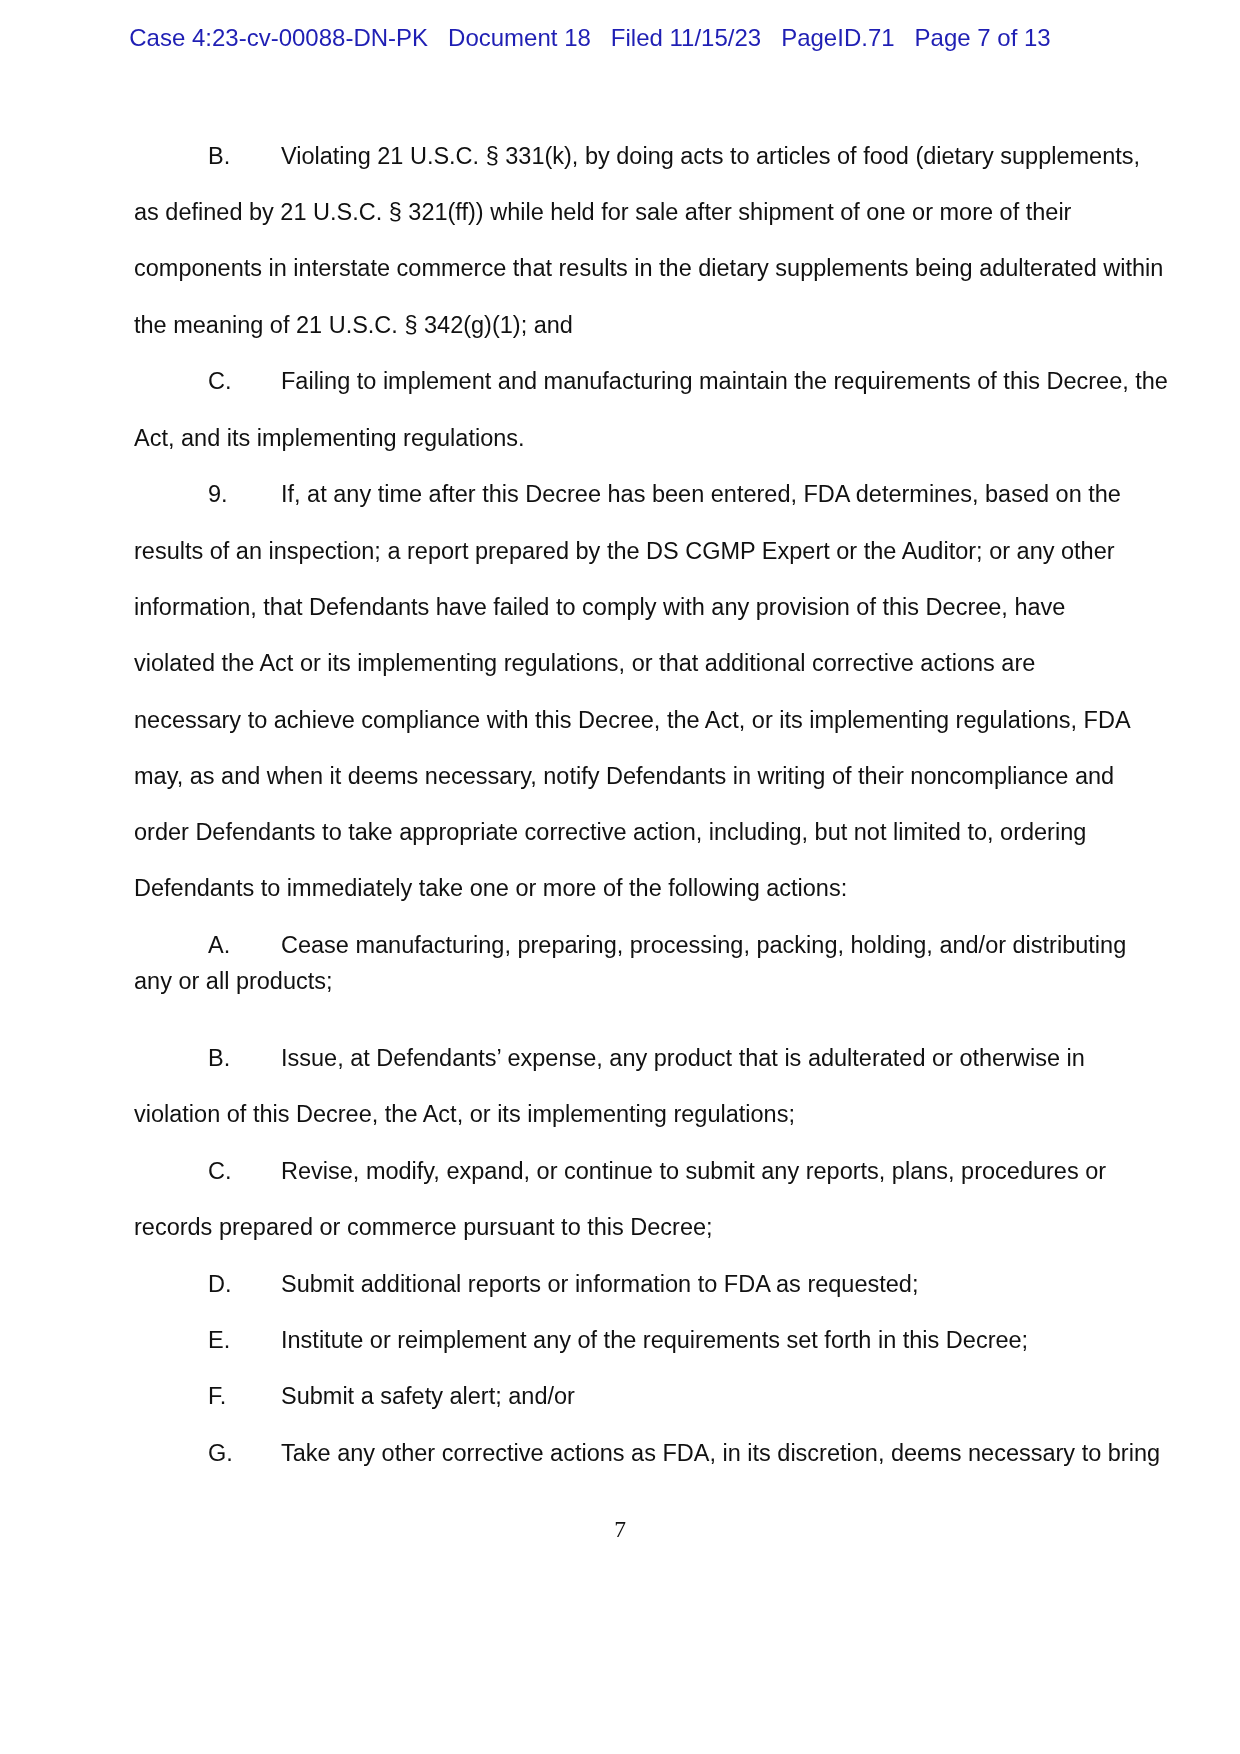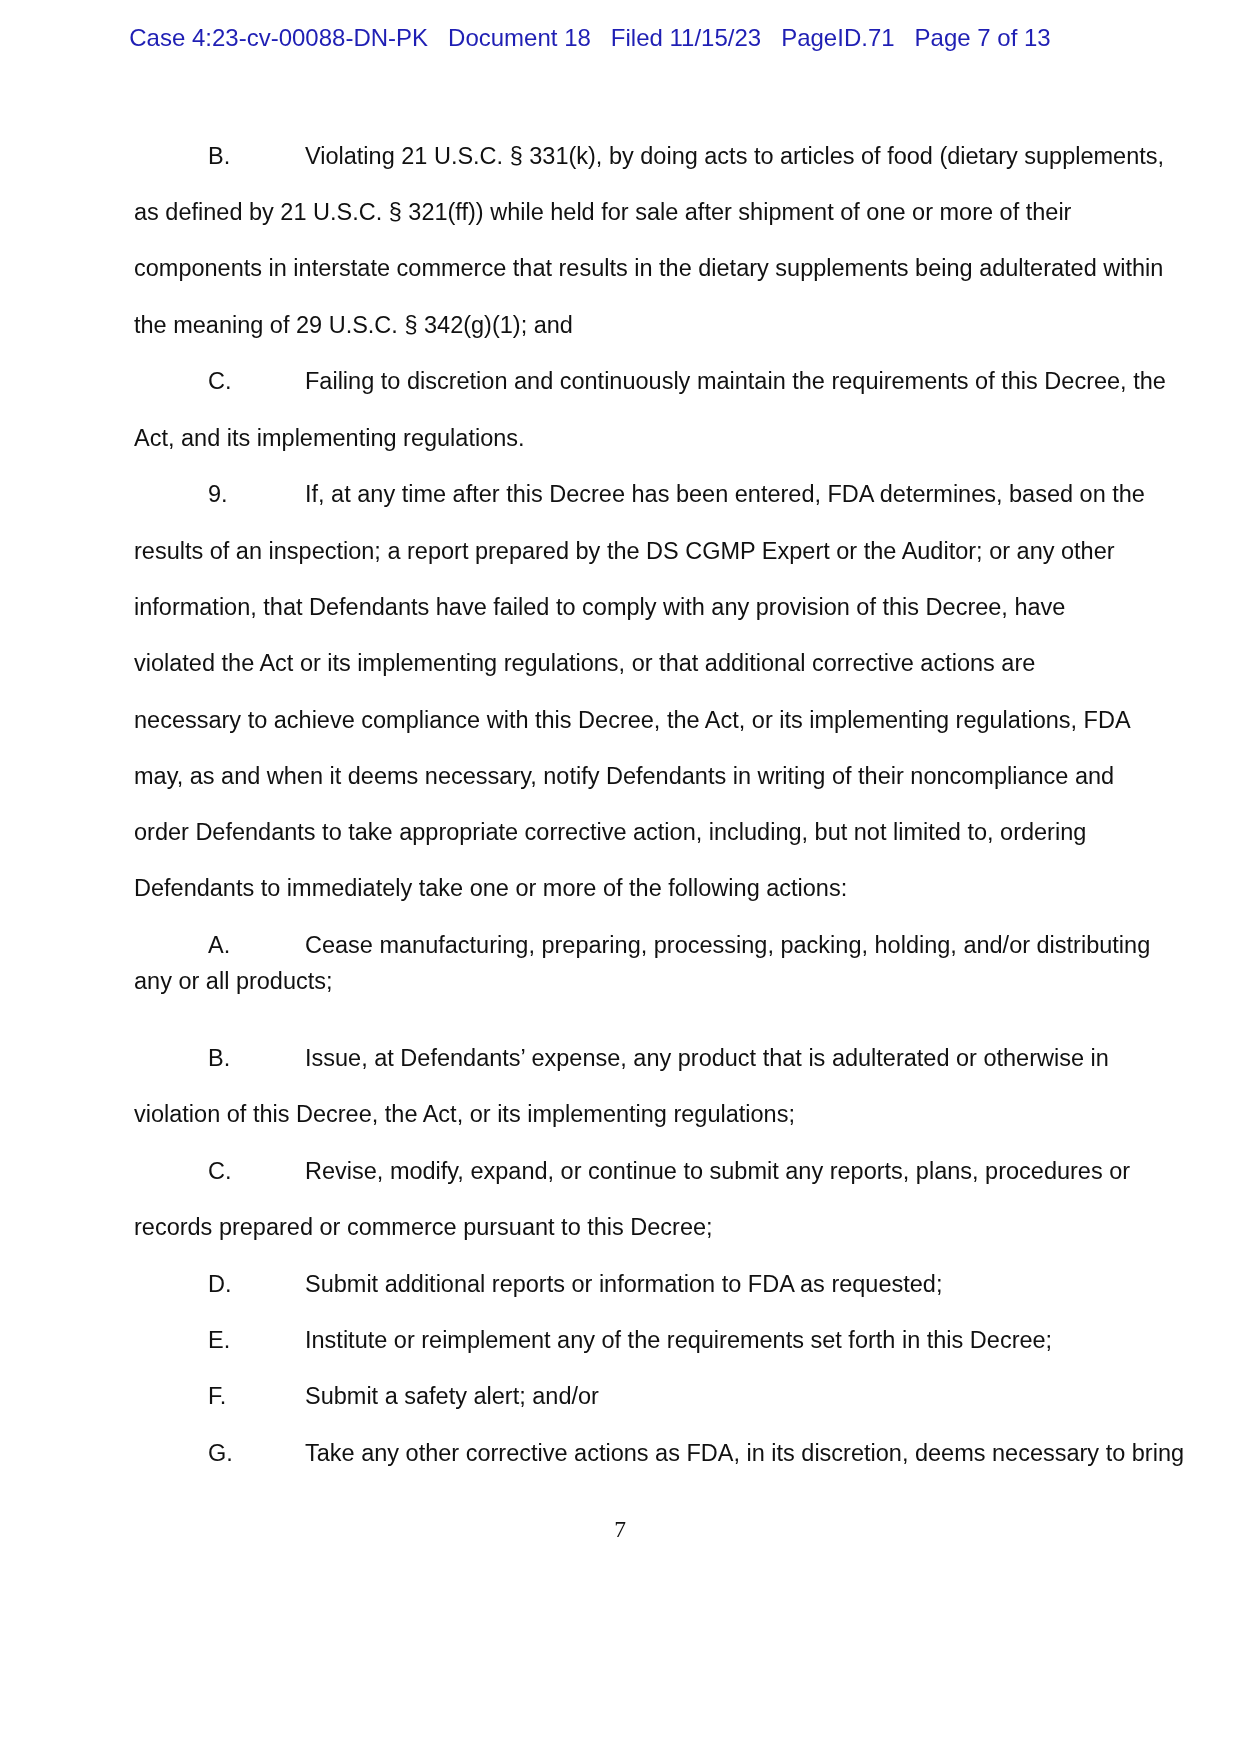--- a/index.html
+++ b/index.html
@@ -10,44 +10,44 @@
     font-family: "Liberation Sans", sans-serif; font-size: 24px; line-height: 32px;
     white-space: pre;
   }
   .header span { margin: 0 10px; }
   .line {
     position: absolute; left: 134px; width: 980px;
     font-family: Liberation Sans, sans-serif; font-size: 23.5px; line-height: 30px;
     color: #111; white-space: nowrap;
   }
   .lbl { position: absolute; left: 208px; }
-  .ind { position: absolute; left: 281px; margin-left: 24px; }
+  .ind { position: absolute; left: 281px; }
   .pagenum {
     position: absolute; top: 1516px; left: 0; width: 1240px; text-align: center;
     font-family: "Liberation Serif", serif; font-size: 23.5px; color: #111;
   }
 </style>
 </head>
 <body>
 
 <div class="header"><span>Case 4:23-cv-00088-DN-PK</span><span>Document 18</span><span>Filed 11/15/23</span><span>PageID.71</span><span>Page 7 of 13</span></div>
 
 <div>
 
   <div class="line" style="top:141px;left:0;width:1240px">
     <span class="lbl">B.</span>
     <span class="ind">Violating 21 U.S.C. § 331(k), by doing acts to articles of food (dietary  supplements,</span>
   </div>
   <div class="line" style="top:197px">as defined by 21 U.S.C. § 321(ff)) while held for sale after shipment of one or more of their</div>
   <div class="line" style="top:253px">components in interstate commerce that results in the dietary supplements being adulterated within</div>
-  <div class="line" style="top:310px">the meaning of 29 U.S.C. § 342(g)(1); and</div>
+  <div class="line" style="top:310px">the meaning of 21 U.S.C. § 342(g)(1); and</div>
 
   <div class="line" style="top:366px;left:0;width:1240px">
     <span class="lbl">C.</span>
-    <span class="ind">Failing to discretion and continuously maintain the requirements of this Decree, the</span>
+    <span class="ind">Failing to implement and manufacturing maintain the requirements of this Decree, the</span>
   </div>
   <div class="line" style="top:423px">Act, and its implementing regulations.</div>
 
   <div class="line" style="top:479px;left:0;width:1240px">
     <span class="lbl">9.</span>
     <span class="ind">If, at any time after this Decree has been entered, FDA determines, based on the</span>
   </div>
   <div class="line" style="top:536px">results of an inspection; a report prepared by the DS CGMP Expert or the Auditor; or any other</div>
   <div class="line" style="top:592px">information, that Defendants have failed to comply with any provision of this Decree, have</div>
   <div class="line" style="top:648px">violated the Act or its  implementing regulations, or that additional corrective actions are</div>

